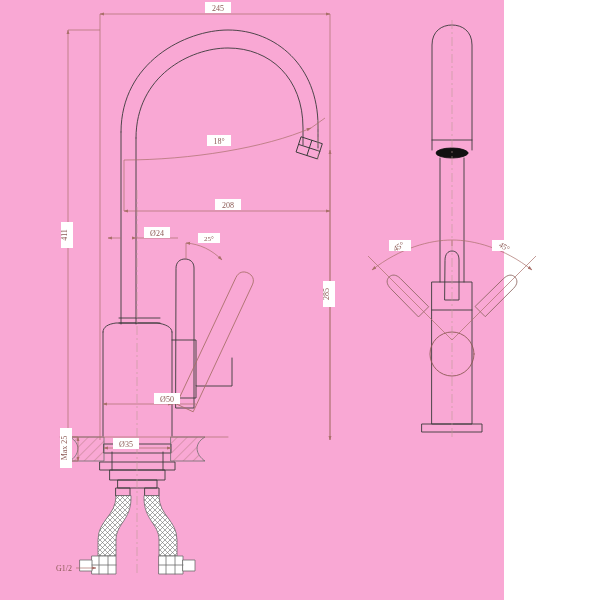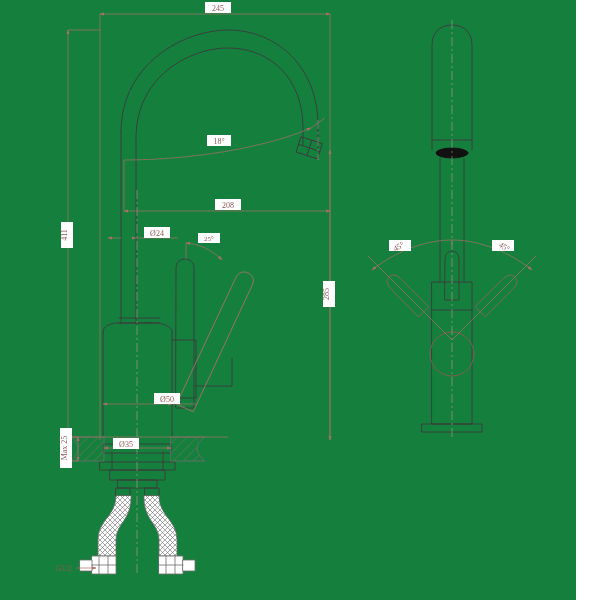--- a/index.html
+++ b/index.html
@@ -2,21 +2,21 @@
 <html><head>
 <meta charset="utf-8">
 <title>Faucet Technical Drawing</title>
 <style>
   html,body{margin:0;padding:0;background:#ffffff;}
   body{
     width:600px;height:600px;overflow:hidden;
     font-family:"Liberation Sans", sans-serif;
     color:#000;
   }
-  #sheet{position:relative;width:576px;height:600px;background:#15803d;}
+  #sheet{position:relative;width:504px;height:600px;background:#f9a8d4;}
   #sheet svg{display:block;width:600px;height:600px;}
   .dimtext{
     font-family:"Liberation Serif", serif;
     font-size:8px;
     fill:#8c5a55;
   }
   .dimtext-rot{
     font-family:"Liberation Serif", serif;
     font-size:8px;
     fill:#8c5a55;

